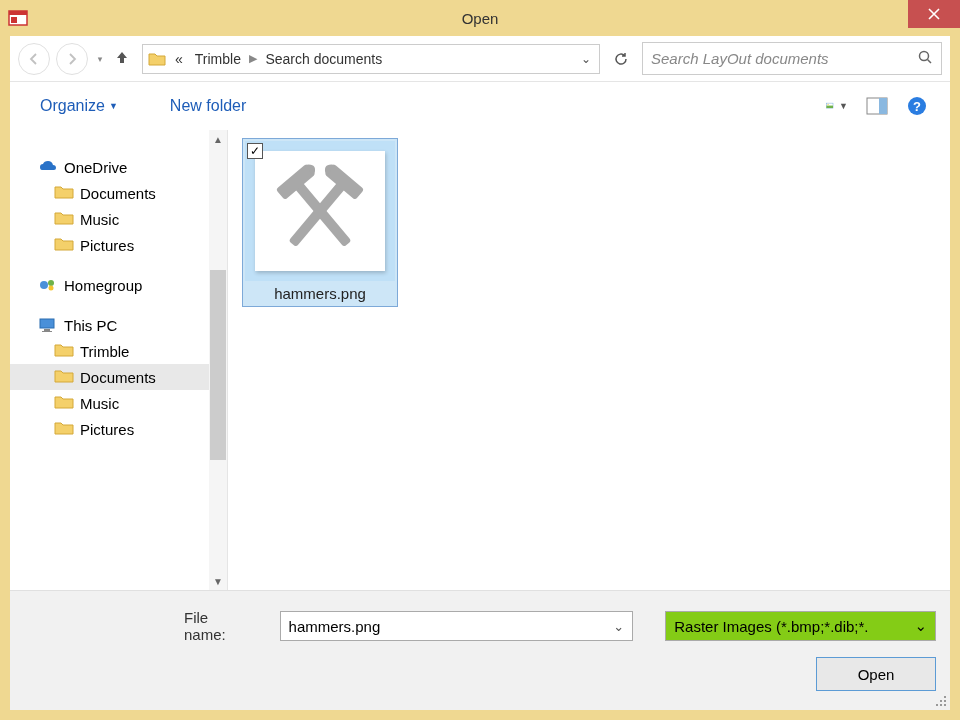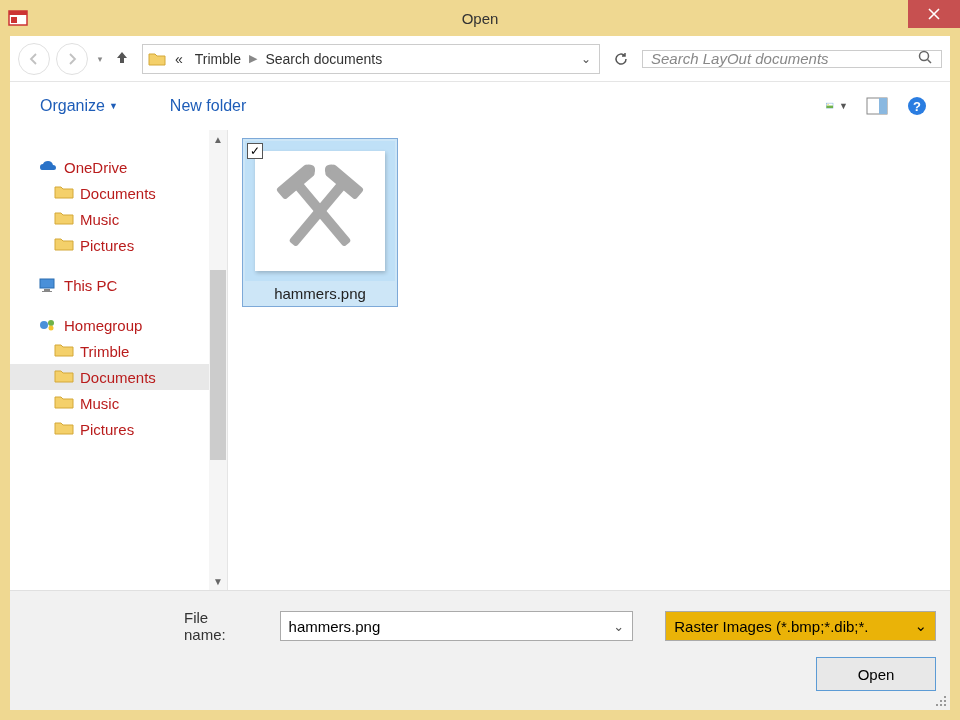--- a/index.html
+++ b/index.html
@@ -17,61 +17,61 @@
 .nav-btn-circ { width: 32px; height: 32px; border: 1px solid #ccc; border-radius: 50%; display: flex; align-items: center; justify-content: center; color: #999; font-size: 16px; background: #fff; }
 .nav-btn-circ.disabled { opacity: 0.6; }
 .nav-dd { width: 12px; color: #888; font-size: 9px; text-align: center; }
 .nav-up { width: 20px; text-align: center; color: #555; font-size: 16px; }
 .addrbar { flex: 1; height: 30px; border: 1px solid #ccc; display: flex; align-items: center; padding: 0 4px; gap: 4px; margin-left: 4px; }
 .addrbar .folder-ic { width: 20px; height: 20px; }
 .addrbar .crumb { color: #333; font-size: 14px; padding: 2px 4px; }
 .addrbar .sep { color: #888; font-size: 11px; }
 .addrbar .dd { margin-left: auto; color: #555; font-size: 12px; padding-right: 4px; }
 .refresh { width: 30px; height: 30px; display: flex; align-items: center; justify-content: center; color: #555; font-size: 15px; }
-.searchbox { width: 300px; height: 18px; border: 1px solid #ccc; display: flex; align-items: center; padding: 0 8px; justify-content: space-between; }
+.searchbox { width: 300px; height: 33px; border: 1px solid #ccc; display: flex; align-items: center; padding: 0 8px; justify-content: space-between; }
 .searchbox input { border: none; outline: none; font-size: 15px; color: #888; width: 250px; background: transparent; }
 .searchbox input::placeholder { color: #888; font-style: italic; }
 .searchbox .mag { color: #555; font-size: 14px; }
 
 
 .toolbar { height: 48px; display: flex; align-items: center; padding: 0 22px; }
 .tb-item { color: #1e5db8; font-size: 16px; padding: 4px 8px; display: flex; align-items: center; gap: 4px; }
 .tb-item .caret { font-size: 9px; color: #1e5db8; }
 .tb-right { margin-left: auto; display: flex; align-items: center; gap: 18px; }
 .tb-ic { width: 22px; height: 22px; display: flex; align-items: center; justify-content: center; }
 .tb-ic .caret { font-size: 9px; color: #555; margin-left: 4px; }
 
 
 .body-split { position: absolute; top: 94px; left: 0; right: 0; bottom: 120px; display: flex; }
 .sidebar { width: 218px; border-right: 1px solid #e5e5e5; overflow: hidden; position: relative; padding-top: 10px; }
 .sidebar-scroll { position: absolute; right: 0; top: 0; bottom: 0; width: 18px; background: #f5f5f5; display: flex; flex-direction: column; align-items: center; }
 .sidebar-scroll .arr { height: 18px; width: 100%; display: flex; align-items: center; justify-content: center; color: #666; font-size: 10px; }
 .sidebar-scroll .thumb { position: absolute; top: 140px; width: 16px; height: 190px; background: #ccc; left: 1px; }
-.tree-node { display: flex; align-items: center; gap: 6px; padding: 4px 4px 4px 28px; font-size: 15px; color: #b91c1c; cursor: default; }
+.tree-node { display: flex; align-items: center; gap: 6px; padding: 4px 4px 4px 28px; font-size: 15px; color: #000000; cursor: default; }
 .tree-node.root { padding-left: 28px; font-size: 15px; margin-top: 14px; }
 .tree-node.child { padding-left: 44px; }
 .tree-node.selected { background: #e8e8e8; }
 .tree-node .tcaret { width: 12px; color: #888; font-size: 10px; margin-left: -18px; }
 .tree-icon { width: 20px; height: 18px; }
 
 
 .content { flex: 1; padding: 8px 14px; position: relative; }
 .file-item { width: 156px; border: 1px solid #7da9d8; background: #cde6f7; padding: 2px; display: inline-block; }
 .file-thumb-wrap { position: relative; width: 150px; height: 140px; background: #bfe0f7; display: flex; align-items: center; justify-content: center; }
 .file-check { position: absolute; top: 2px; left: 2px; width: 16px; height: 16px; background: #fff; border: 1px solid #555; display: flex; align-items: center; justify-content: center; font-size: 12px; color: #000; }
 .file-thumb { width: 130px; height: 120px; background: #fff; box-shadow: 1px 2px 4px rgba(0,0,0,0.2); display: flex; align-items: center; justify-content: center; }
 .file-label { text-align: center; font-size: 15px; padding: 4px 0 2px; color: #222; }
 
 
 .bottom { position: absolute; left: 0; right: 0; bottom: 0; height: 120px; background: #f1f1f1; border-top: 1px solid #e0e0e0; padding-top: 18px; }
 .row1 { display: flex; align-items: center; gap: 28px; padding: 0 14px; }
 .fn-label { margin-left: 160px; font-size: 15px; color: #333; }
 .fn-input { width: 366px; height: 30px; border: 1px solid #aaa; padding: 0 8px; font-size: 15px; background: #fff; display: flex; align-items: center; justify-content: space-between; }
 .fn-input span.dd { color: #555; font-size: 13px; }
-.filter-sel { width: 280px; height: 30px; border: 1px solid #aaa; background: #eab308; padding: 0 8px; font-size: 15px; display: flex; align-items: center; justify-content: space-between; margin-left: 4px; }
+.filter-sel { width: 280px; height: 30px; border: 1px solid #aaa; background: #84cc16; padding: 0 8px; font-size: 15px; display: flex; align-items: center; justify-content: space-between; margin-left: 4px; }
 .row2 { display: flex; justify-content: flex-end; gap: 14px; padding: 14px 14px 0 0; }
 .btn { width: 120px; height: 34px; border: 1px solid #aaa; background: #e8e8e8; font-size: 15px; display: flex; align-items: center; justify-content: center; cursor: pointer; }
 .btn.primary { border: 1px solid #5c9bd5; }
 
 .resize-grip { position: absolute; right: 2px; bottom: 2px; width: 14px; height: 14px; }
 
 
 .folder-svg { width: 20px; height: 16px; }
 </style>
 </head>
@@ -197,35 +197,35 @@
       <div class="tree-node child">
         <span class="tree-icon"><svg class="folder-svg" viewBox="0 0 20 16">
               <path d="M1 3 L7 3 L9 5 L19 5 L19 14 L1 14 Z" fill="#f4d06a" stroke="#d4a838"></path>
             </svg></span>
         <span>Pictures</span>
       </div>
 
       <div class="tree-node root">
         <span class="tcaret"> </span>
         <span class="tree-icon"><svg viewBox="0 0 20 18">
+              <circle cx="6" cy="9" r="4" fill="#4a90d9"></circle>
+              <circle cx="13" cy="7" r="3" fill="#6fb24a"></circle>
+              <circle cx="13" cy="12" r="2.5" fill="#f4c430"></circle>
+            </svg></span>
+        <span>Homegroup</span>
+      </div>
+
+      <div class="tree-node root">
+        <span class="tcaret"> </span>
+        <span class="tree-icon"><svg viewBox="0 0 20 18">
               <rect x="2" y="3" width="14" height="9" fill="#4a90d9" stroke="#2a6db0"></rect>
               <rect x="6" y="13" width="6" height="2" fill="#888"></rect>
               <rect x="4" y="15" width="10" height="1" fill="#888"></rect>
             </svg></span>
         <span>This PC</span>
-      </div>
-
-      <div class="tree-node root">
-        <span class="tcaret"> </span>
-        <span class="tree-icon"><svg viewBox="0 0 20 18">
-              <circle cx="6" cy="9" r="4" fill="#4a90d9"></circle>
-              <circle cx="13" cy="7" r="3" fill="#6fb24a"></circle>
-              <circle cx="13" cy="12" r="2.5" fill="#f4c430"></circle>
-            </svg></span>
-        <span>Homegroup</span>
       </div>
       <div class="tree-node child">
         <span class="tree-icon"><svg class="folder-svg" viewBox="0 0 20 16">
               <path d="M1 3 L7 3 L9 5 L19 5 L19 14 L1 14 Z" fill="#f4d06a" stroke="#d4a838"></path>
             </svg></span>
         <span>Trimble</span>
       </div>
       <div class="tree-node child selected">
         <span class="tree-icon"><svg class="folder-svg" viewBox="0 0 20 16">
               <path d="M1 3 L7 3 L9 5 L19 5 L19 14 L1 14 Z" fill="#f4d06a" stroke="#d4a838"></path>

